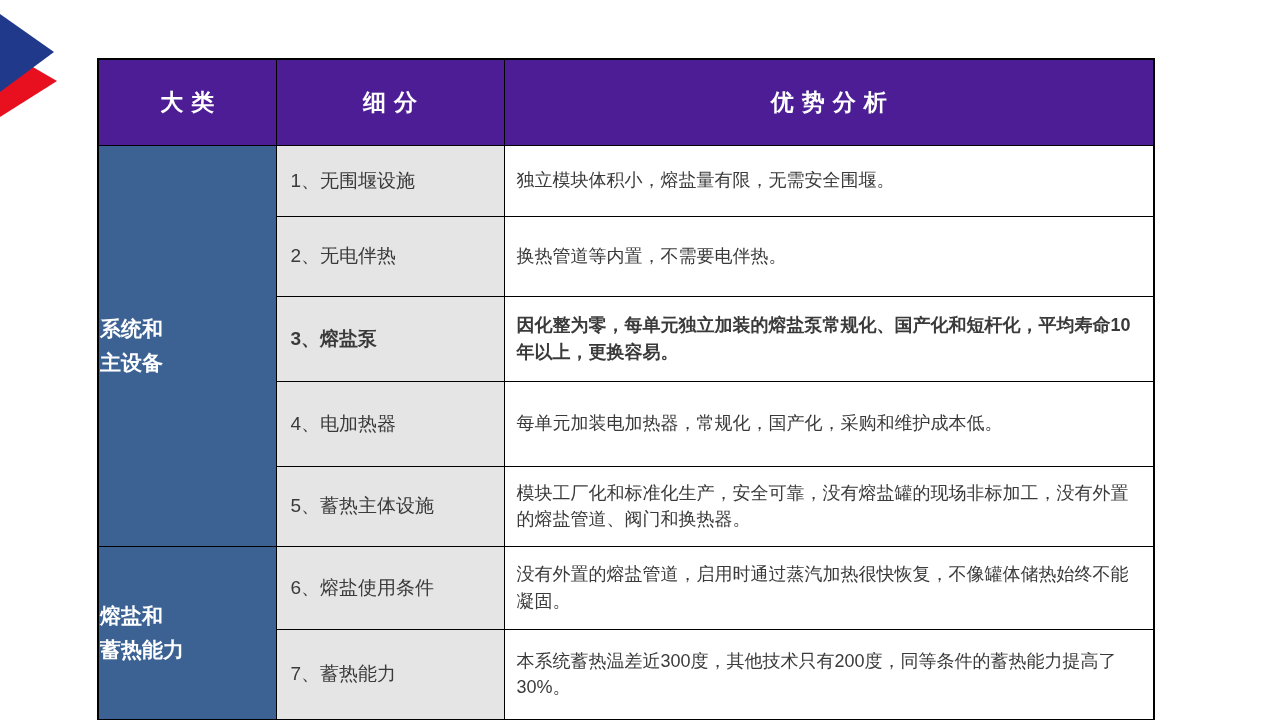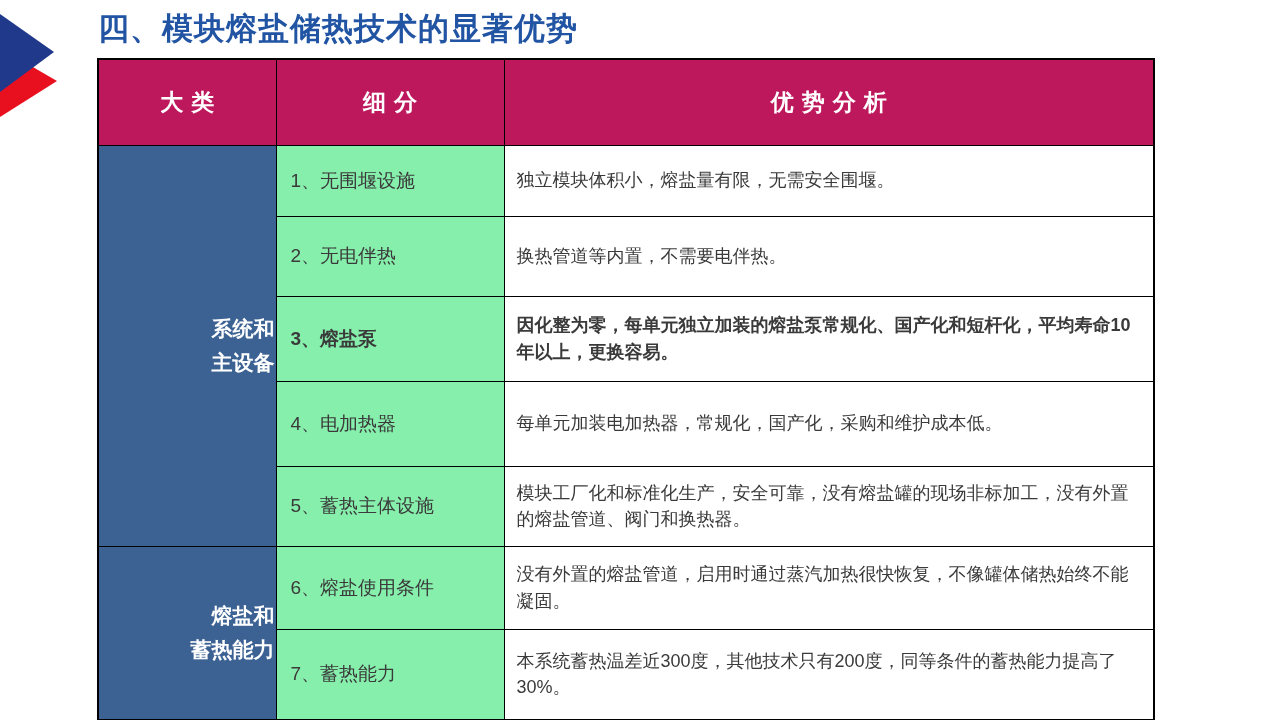--- a/index.html
+++ b/index.html
@@ -48,38 +48,38 @@
   }
   thead tr { height: 86px; }
   tbody tr:nth-child(1) { height: 71px; }
   tbody tr:nth-child(2) { height: 80px; }
   tbody tr:nth-child(3) { height: 85px; font-weight: bold; }
   tbody tr:nth-child(4) { height: 85px; }
   tbody tr:nth-child(5) { height: 80px; padding-left: 29px; }
   tbody tr:nth-child(6) { height: 83px; }
   tbody tr:nth-child(7) { height: 91px; }
   th.hdr {
-    background: #be185d;
+    background: #4c1d95;
     color: #ffffff;
     font-size: 23px;
     font-weight: bold;
     text-align: center;
     font-family: "DejaVu Serif", "Liberation Serif", serif;
   }
   td.cat {
     background: #3B6293;
     color: #ffffff;
     font-size: 21px;
     font-weight: bold;
-    text-align: right;
+    text-align: left;
     line-height: 1.6;
     font-family: "DejaVu Serif", "Liberation Serif", serif;
   }
   td.sub {
-    background: #86efac;
+    background: #e5e5e5;
     color: #3A3A3A;
     font-size: 19px;
     text-align: left;
     padding: 4px 8px 4px 14px;
     font-family: "Liberation Sans", sans-serif;
   }
   td.ana {
     background: #ffffff;
     color: #3A3A3A;
     font-size: 18px;
@@ -92,21 +92,20 @@
 </head>
 <body>
 
 <div class="slide">
 
   <svg class="deco" viewBox="0 0 70 120" aria-hidden="true">
     <polygon points="0,40 57,73 0,109" fill="#E8101E"></polygon>
     <polygon points="0,6 54,44 0,84" fill="#20398B"></polygon>
   </svg>
 
-  <h1 class="title">四、模块熔盐储热技术的显著优势</h1>
 
   <table class="adv">
     <colgroup>
         <col class="c1">
         <col class="c2">
         <col class="c3">
       </colgroup>
     <thead>
       <tr>
         <th class="hdr">大 类</th>

